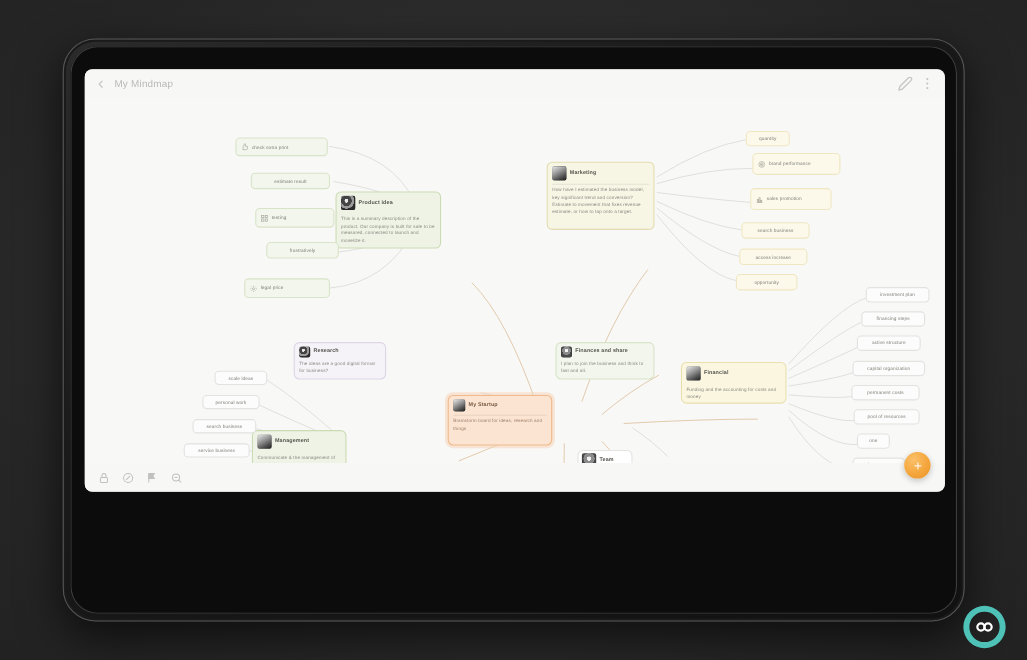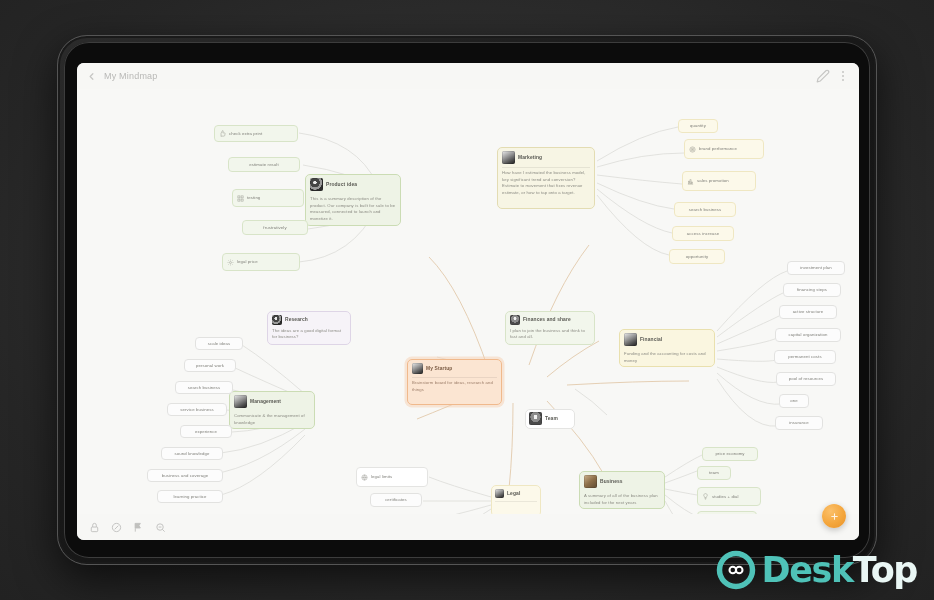--- a/index.html
+++ b/index.html
@@ -18,21 +18,21 @@
     border-radius:30px;
     border:1px solid #555;
     box-shadow:0 14px 40px rgba(0,0,0,.65), inset 0 0 0 2px #1a1a1a;
   }
   #tablet-bezel {
     position:absolute; left:6px; top:6px; right:6px; bottom:6px;
     border-radius:25px; background:#0c0c0c;
     box-shadow:inset 0 0 0 1px #3d3d3d;
   }
   #app-screen {
-    position:absolute; left:19px; top:27px; width:782px; height:477px;
+    position:absolute; left:19px; top:27px; width:782px; height:384px;
     background:#f7f7f5; border-radius:7px; overflow:hidden;
   }
 
   
   #app-header {
     position:absolute; left:0; top:0; width:100%; height:26px;
     display:flex; align-items:center; padding:0 9px;
     background:#f7f7f5;
   }
   #back-icon { width:11px; height:11px; flex:0 0 auto; opacity:.45; }
@@ -480,14 +480,13 @@
 
 <div id="watermark">
   <svg id="watermark-logo" viewBox="0 0 48 48">
     <path d="M24 3a21 21 0 1 0 0 42 21 21 0 0 0 0-42zm0 6a15 15 0 1 1 0 30 15 15 0 0 1 0-30z" fill="#4fc2b8"></path>
     <path d="M24 3v13a8 8 0 0 1 0 16v13" fill="#2e2e2e" opacity="0"></path>
     <g fill="none" stroke="#ffffff" stroke-width="2.2">
       <circle cx="20.5" cy="24" r="3.6"></circle>
       <circle cx="27.5" cy="24" r="3.6"></circle>
     </g>
   </svg>
-  <div id="watermark-text"><span class="wm-desk">Desk</span><span class="wm-top">Top</span></div>
 </div>
 
 </body></html>

